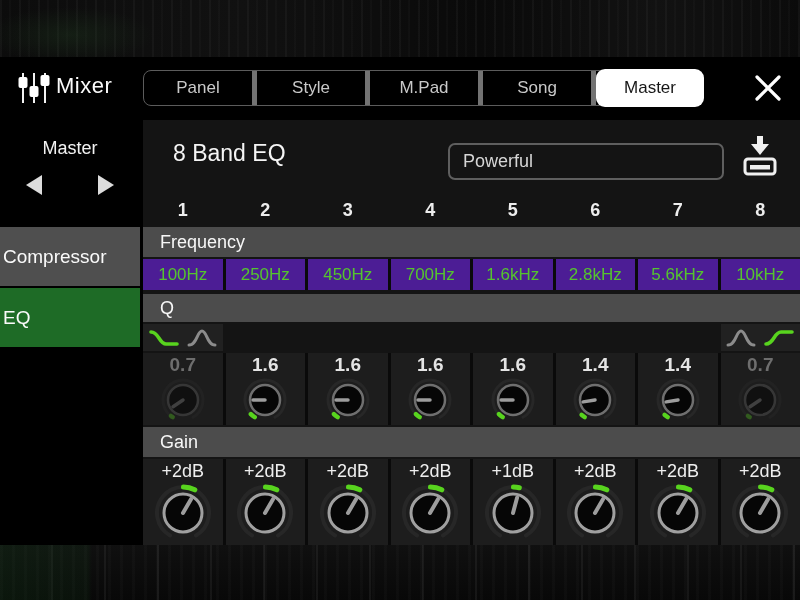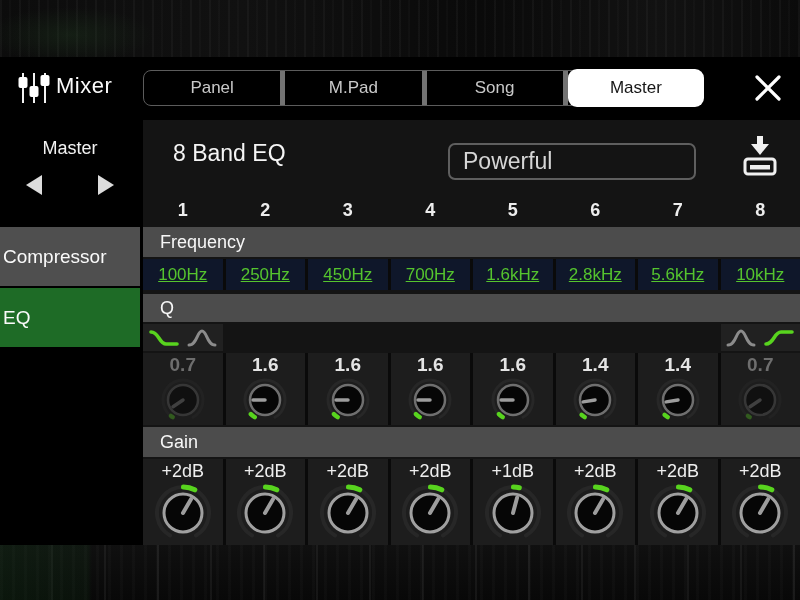--- a/index.html
+++ b/index.html
@@ -40,35 +40,35 @@
   .arrow-left{position:absolute;left:22px;top:53px;}
   .arrow-right{position:absolute;right:22px;top:53px;}
   .side-items{position:absolute;left:0;top:107px;width:140px;}
   .side-item{height:59px;margin-bottom:2px;background:#4f4f4f;display:flex;align-items:center;
        padding-left:3px;font-size:19px;color:#fafafa;box-sizing:border-box;}
   .side-item.active{background:var(--selected-item-green,#1e6b26);}
 
   
   .panel{position:absolute;left:143px;top:120px;width:657px;height:425px;background:#141414;}
   .eq-title{position:absolute;left:30px;top:20px;font-size:23px;color:#f5f5f5;}
-  .preset-box{position:absolute;left:305px;top:23px;width:248px;height:37px;border:2px solid #5f5f5f;
+  .preset-box{position:absolute;left:305px;top:23px;width:276px;height:37px;border:2px solid #5f5f5f;
       border-radius:7px;box-sizing:border-box;display:flex;align-items:center;padding-left:13px;
-      font-size:23px;color:#d6d6d6;background:transparent;}
+      font-size:18px;color:#d6d6d6;background:transparent;}
   .save-btn{position:absolute;right:22px;top:16px;}
 
   .grid8{position:absolute;left:0;width:657px;display:grid;grid-template-columns:repeat(8,1fr);gap:3px;}
   .numbers-row{top:76px;height:28px;}
   .band-number{display:flex;align-items:center;justify-content:center;font-size:18px;
       font-weight:bold;color:#ededed;}
   .row-header{position:absolute;left:0;width:681px;height:30px;background:var(--header-gray,#4c4c4c);
       display:flex;align-items:center;padding-left:17px;box-sizing:border-box;font-size:18px;color:#f7f7f7;}
   .freq-header{top:107px;}
   .freq-row{top:139px;height:31px;background:#0a0a0a;}
-  .freq-cell{background:#0f172a;display:flex;align-items:center;justify-content:center;
-      font-size:17px;color:var(--value-green,#55c42e);text-decoration:underline;}
+  .freq-cell{background:#4c1d95;display:flex;align-items:center;justify-content:center;
+      font-size:17px;color:var(--value-green,#55c42e);}
   .q-header{top:174px;height:28px;}
   .icon-row{top:204px;height:27px;}
   .icon-cell{display:flex;align-items:center;justify-content:center;gap:8px;}
   .icon-cell.has-icons{background:#212121;}
   .q-row{top:233px;height:72px;background:#0a0a0a;}
   .knob-cell{background:#1d1d1d;display:flex;flex-direction:column;align-items:center;}
   .q-value{font-size:19px;color:#e4e4e4;line-height:22px;margin-top:1px;font-weight:bold;}
   .q-value.dim{color:#6e6e6e;}
   .gain-header{top:307px;height:30px;}
   .gain-row{top:339px;height:86px;background:#0a0a0a;}
@@ -91,20 +91,21 @@
         </g>
       <g fill="#ffffff">
           <rect x="2.5" y="7" width="9" height="11" rx="2"></rect>
           <rect x="13.5" y="16" width="9" height="11" rx="2"></rect>
           <rect x="24.5" y="5" width="9" height="11" rx="2"></rect>
         </g>
     </svg>
     <div class="app-title">Mixer</div>
     <div class="tabs">
         <div class="tab">Panel</div>
+        <div class="tab">Style</div>
         <div class="tab">M.Pad</div>
         <div class="tab">Song</div>
         <div class="tab active">Master</div>
       </div>
     <svg class="close-btn" width="28" height="26" viewBox="0 0 28 26">
       <g stroke="#ffffff" stroke-width="3.2" stroke-linecap="round">
           <line x1="3" y1="2" x2="25" y2="24"></line>
           <line x1="25" y1="2" x2="3" y2="24"></line>
         </g>
     </svg>

